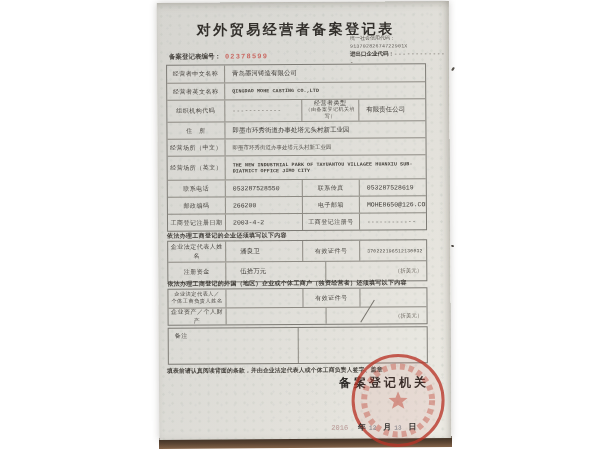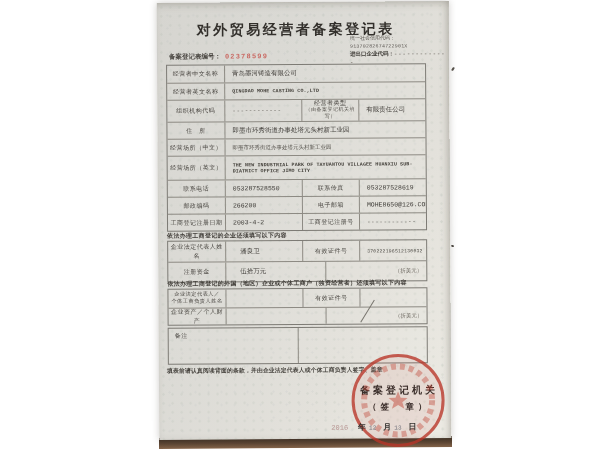--- a/index.html
+++ b/index.html
@@ -79,22 +79,22 @@
   #remarks{top:325px;height:37px;}
   #remarks .tr{height:100%;}
   #remarks .td{align-items:flex-start;justify-content:flex-start;padding:3px 0 0 6px;}
 
   .slash{position:absolute;left:196px;top:309px;width:26px;height:1px;background:#77746d;
     transform:rotate(-58deg);}
 
   .footnote{position:absolute;left:8px;top:364px;width:250px;font-size:5.8px;font-weight:bold;
     color:#45423d;letter-spacing:.2px;}
 
-  .authority{position:absolute;left:180px;top:382px;width:120px;text-align:center;
-    font-size:10px;font-weight:bold;letter-spacing:3px;color:#2f2d2a;}
+  .authority{position:absolute;left:180px;top:373px;width:120px;
+    font-size:12px;font-weight:bold;letter-spacing:3px;color:#2f2d2a;}
   .sealhint{position:absolute;left:180px;top:400px;width:120px;text-align:center;
     font-size:8.5px;font-weight:bold;letter-spacing:4px;color:#2f2d2a;}
 
   .stamp{position:absolute;left:184px;top:344px;width:110px;height:110px;}
 
   .dateline{position:absolute;left:172px;top:420px;font-size:8px;font-weight:bold;color:#34322f;}
   .dateline .dy{font-size:7px;font-weight:normal;color:#b59390;}
   .dateline .dnum{font-size:6px;font-weight:normal;color:#70707a;}
   .dateline .du1{margin-left:10px;}
   .dateline .dn1{margin-left:3px;}
@@ -227,21 +227,20 @@
       <div class="tbl" id="remarks">
         <div class="tr">
           <div class="td lab" style="width:50%">备注</div>
           <div class="td" style="flex:1"></div>
         </div>
       </div>
 
       <div class="footnote">填表前请认真阅读背面的条款，并由企业法定代表人或个体工商负责人签字、盖章</div>
 
       <div class="authority">备案登记机关</div>
-      <div class="sealhint">（签　章）</div>
 
       <svg class="stamp" viewBox="0 0 110 110">
         <circle cx="55" cy="55" r="45" fill="rgba(198,70,56,0.08)" stroke="rgba(185,52,40,0.78)" stroke-width="3"></circle>
         <circle cx="55" cy="55" r="34" fill="none" stroke="rgba(190,60,45,0.38)" stroke-width="6" stroke-dasharray="5 4"></circle>
         <polygon points="55,46 57.6,52.4 64.5,52.6 59.2,56.8 61.2,63.4 55,59.5 48.8,63.4 50.8,56.8 45.5,52.6 52.4,52.4" fill="rgba(190,60,45,0.45)"></polygon>
       </svg>
 
       <div class="dateline">
         <span class="dy">2016</span><span class="du1">年</span><span class="dnum dn1">12</span><span class="du2">月</span><span class="dnum dn2">13</span><span class="du3">日</span>
       </div>

